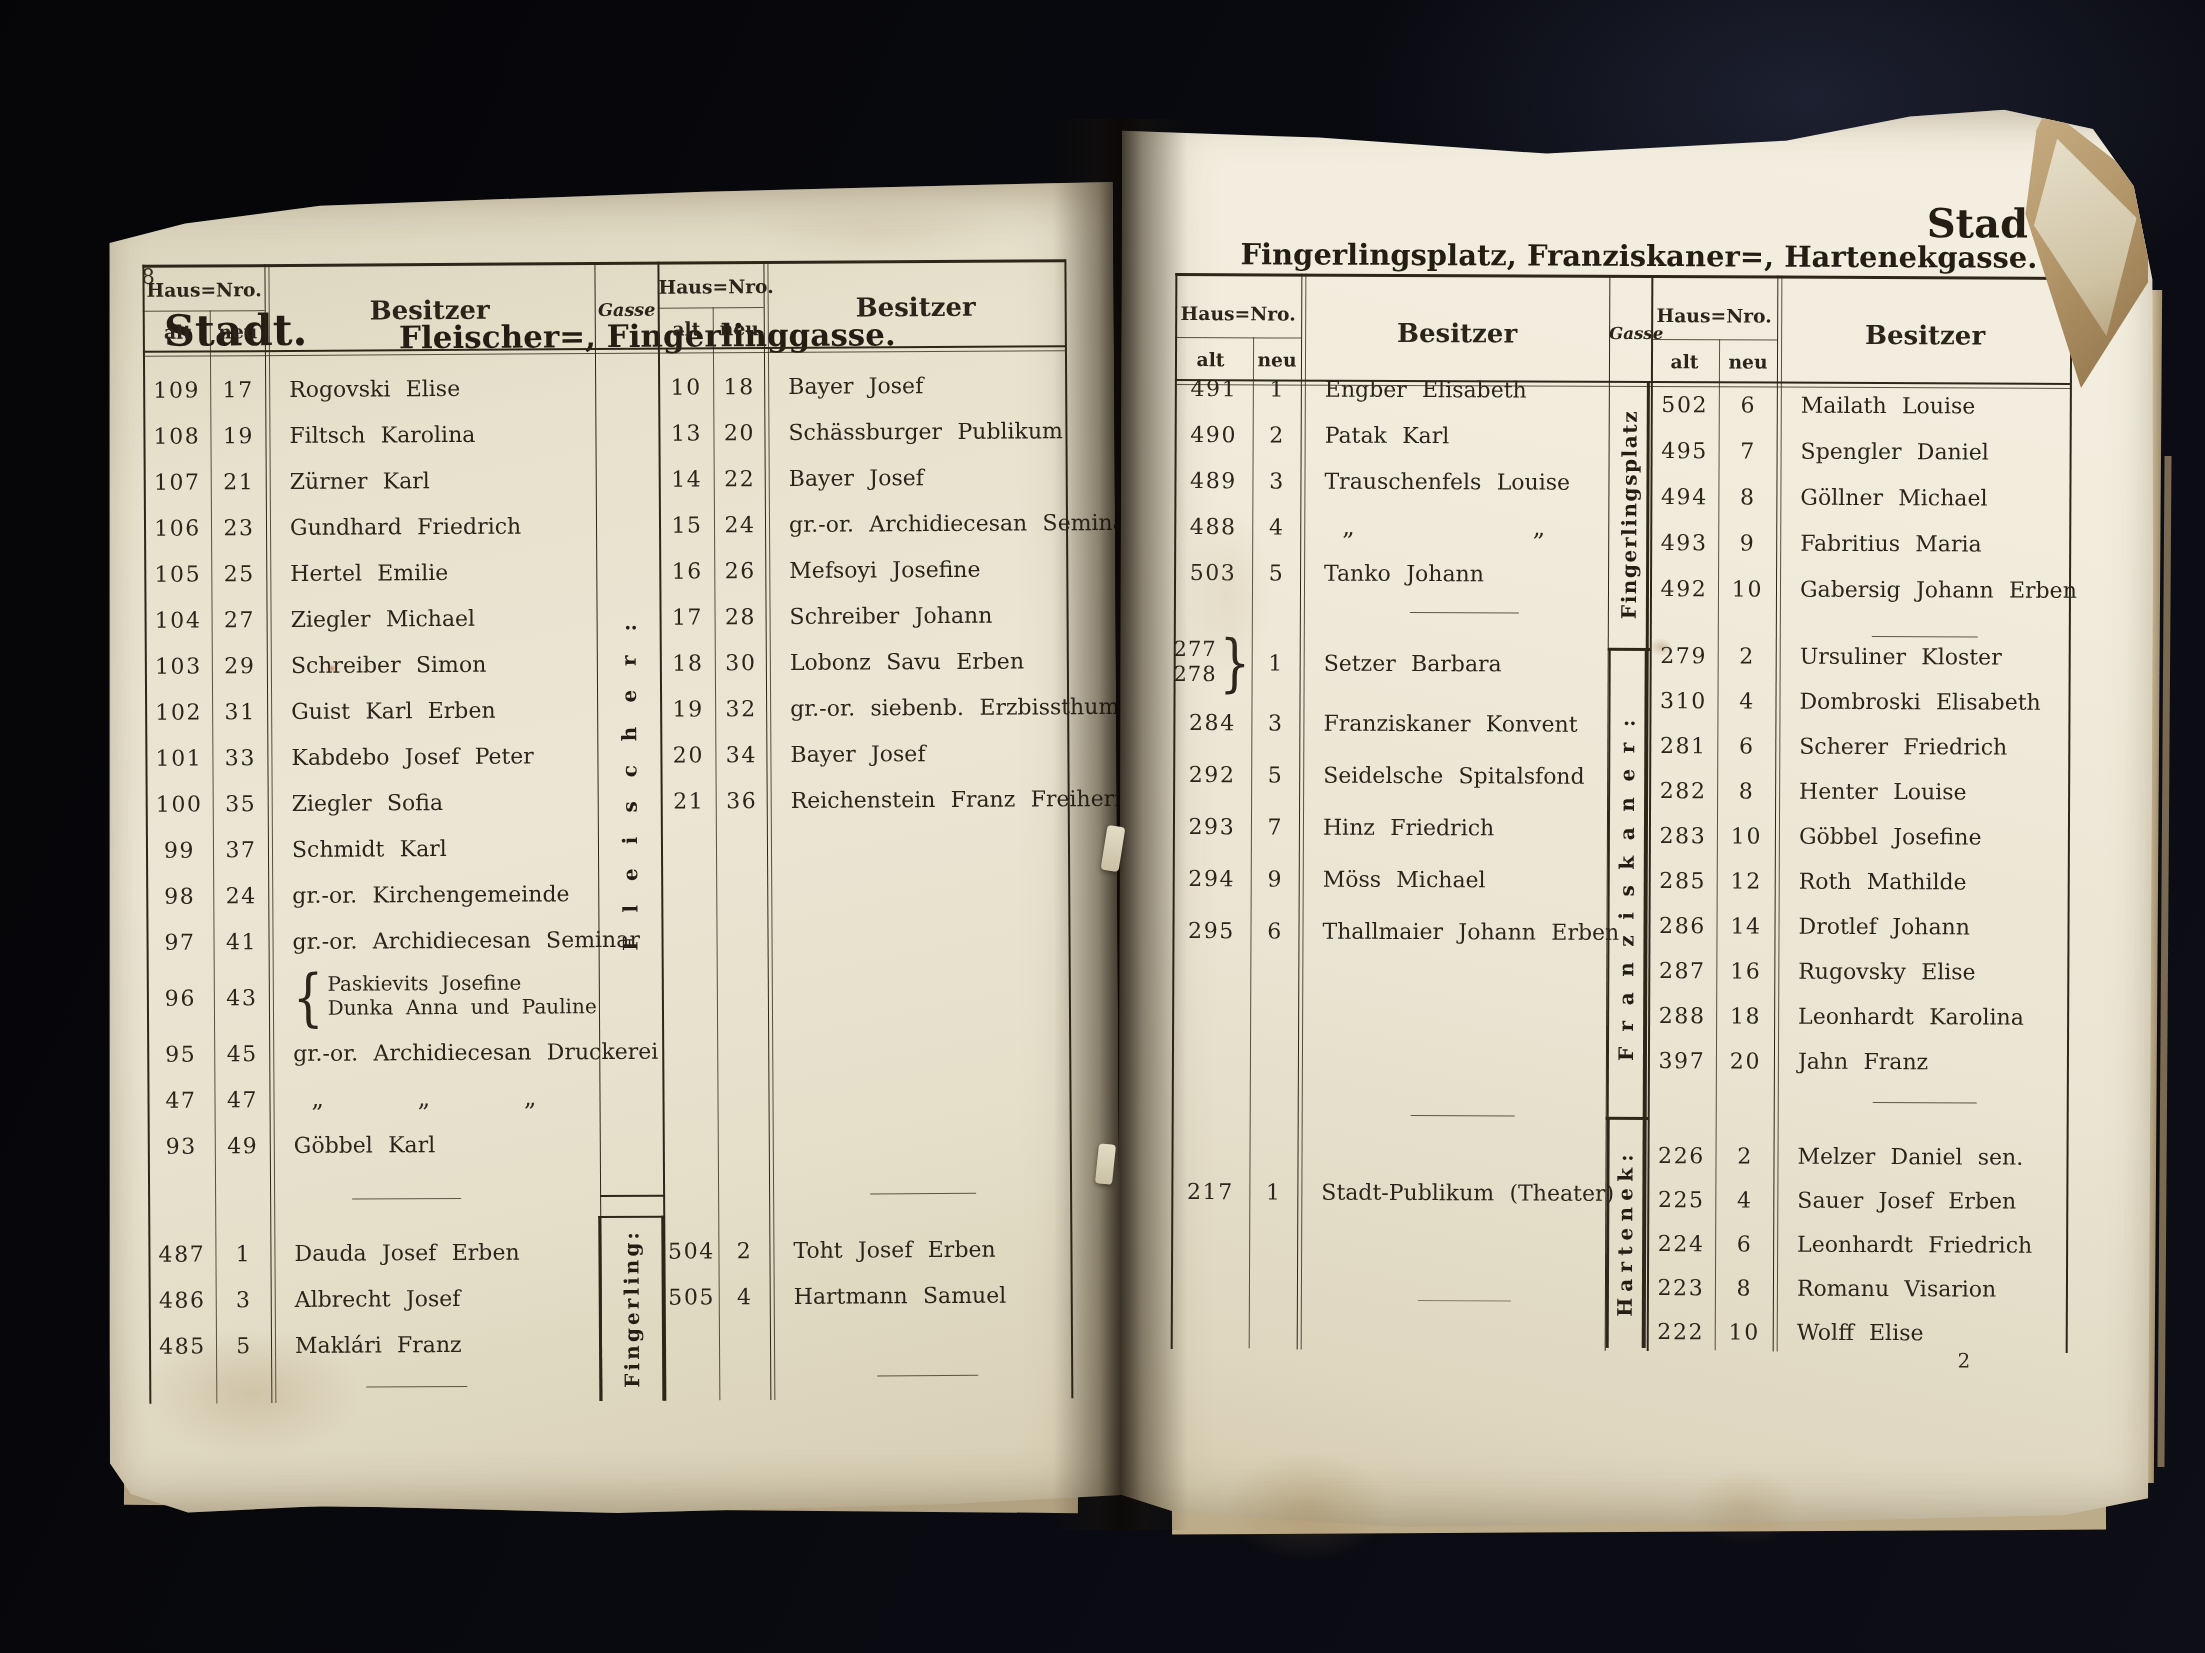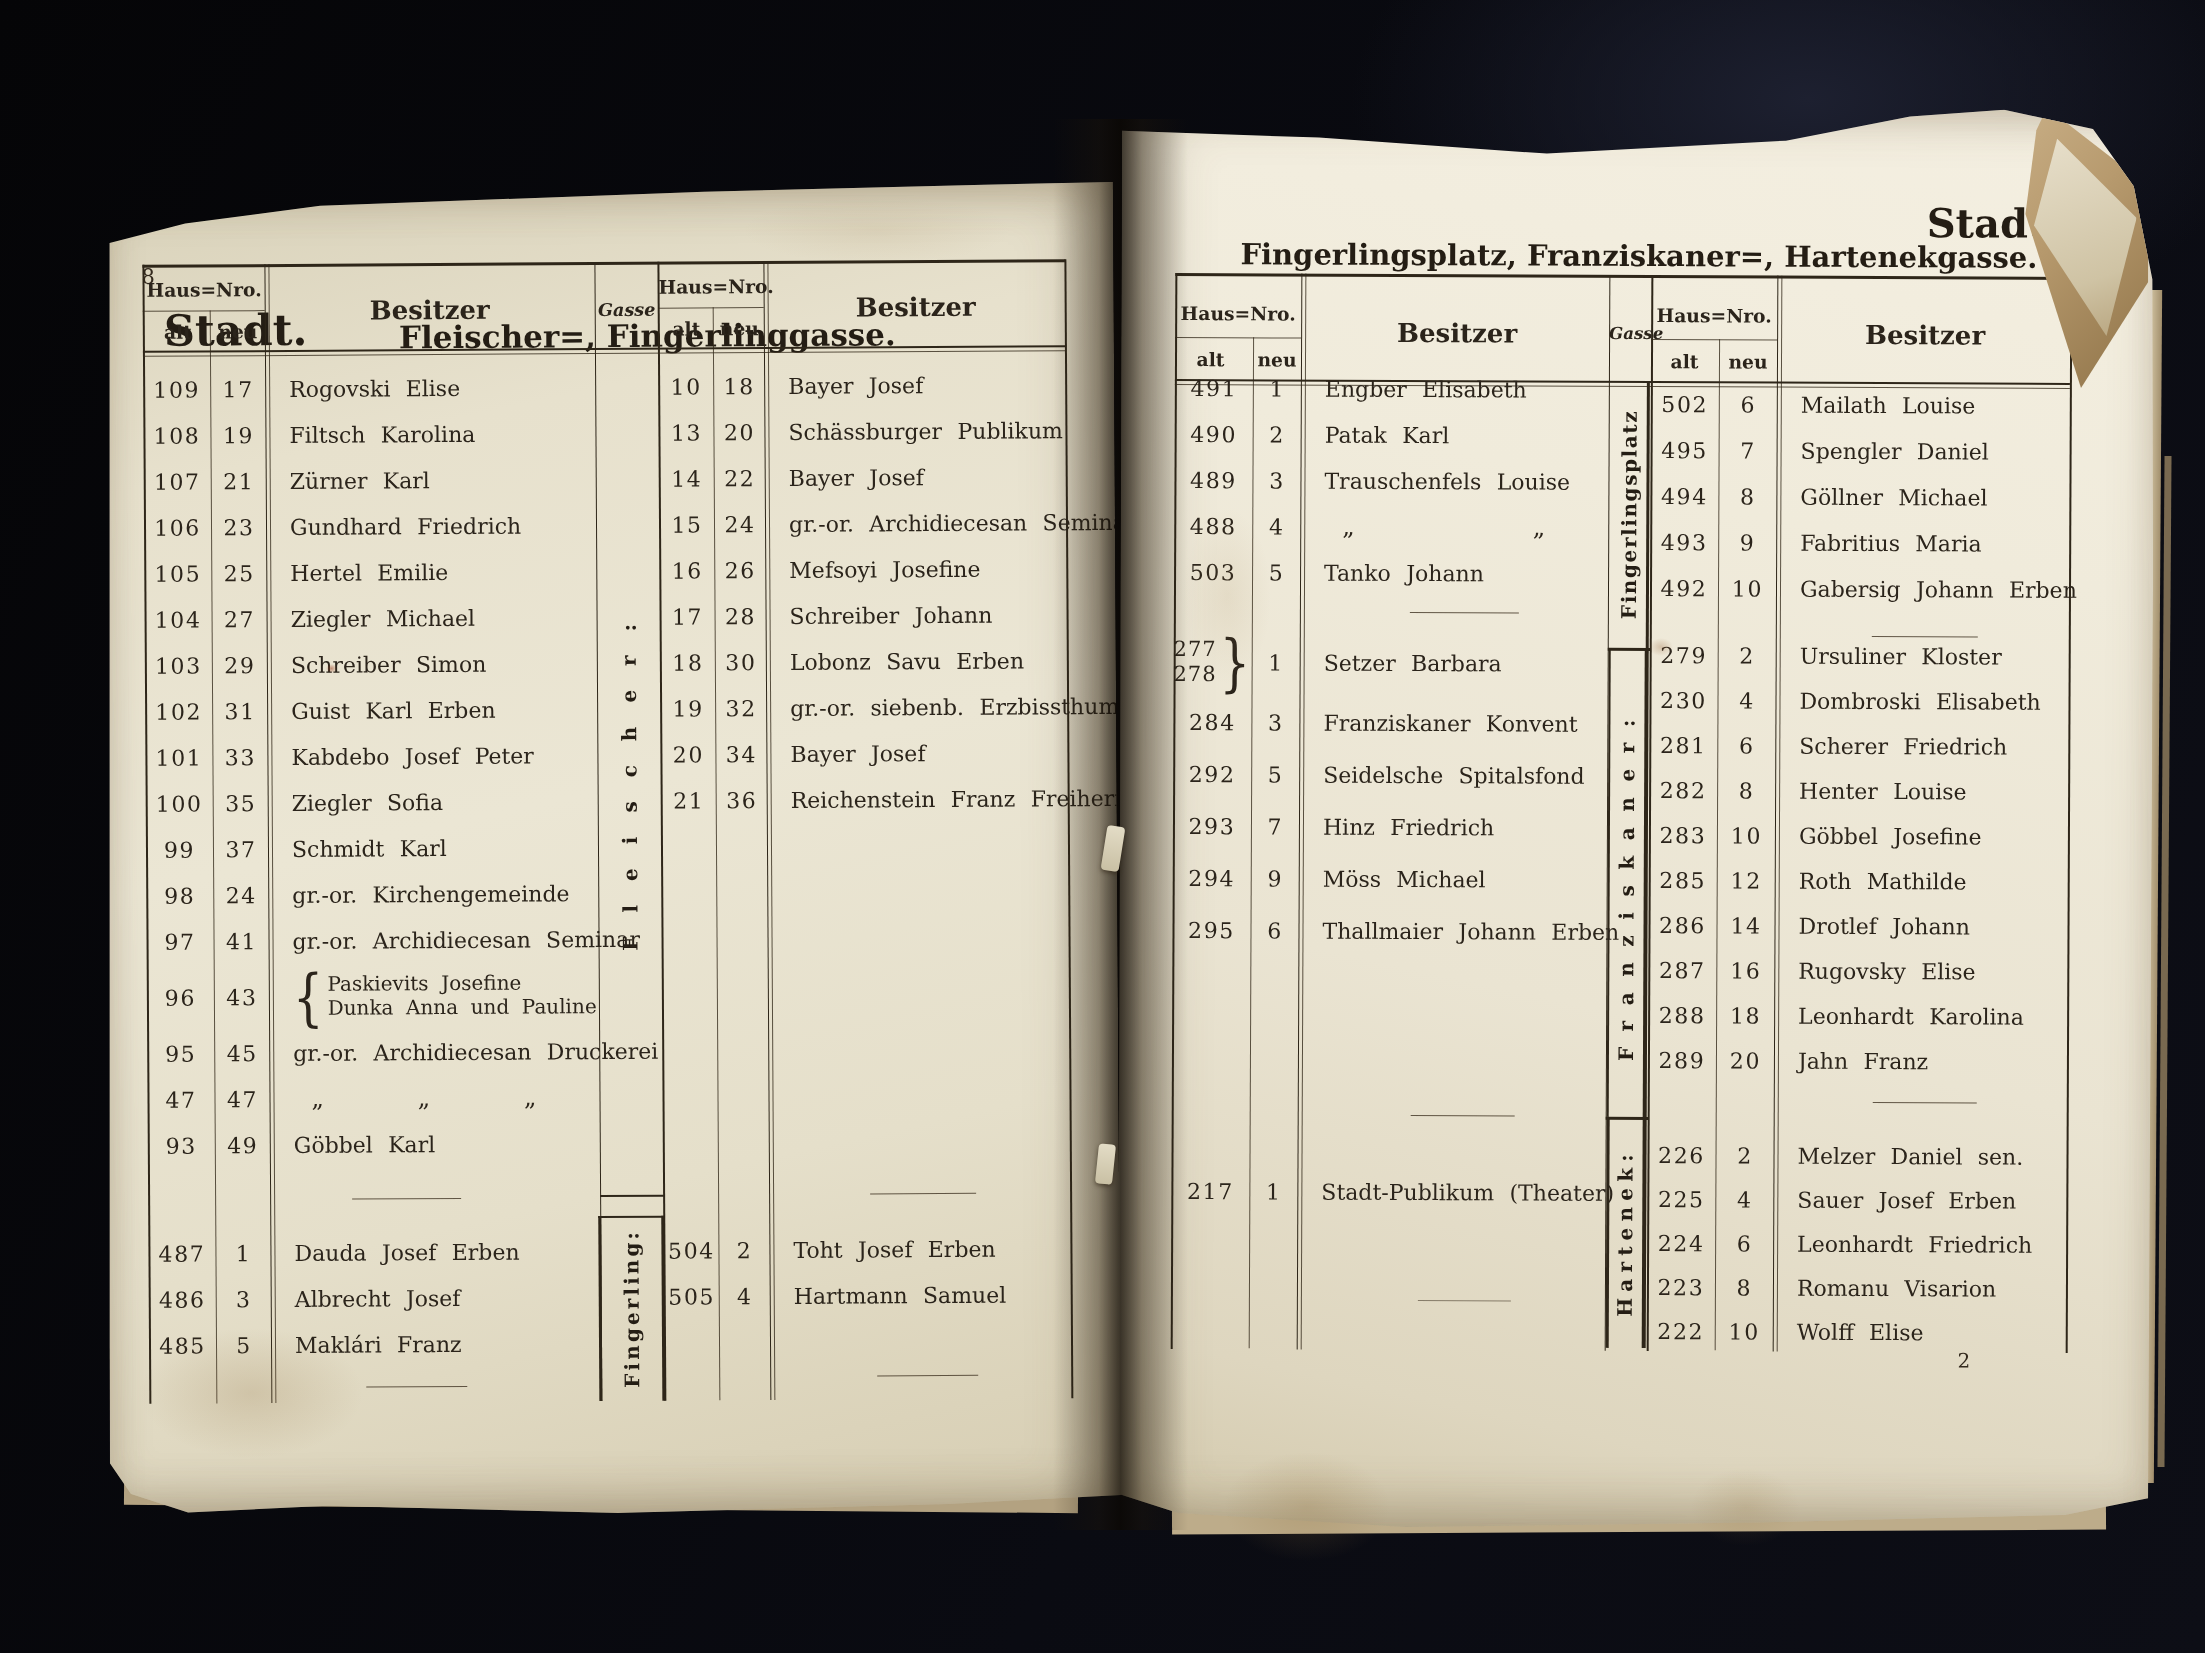--- a/index.html
+++ b/index.html
@@ -436,21 +436,21 @@
             <div class="c name">Gabersig Johann Erben</div>
           </div>
         </div>
       <div class="sect" id="rp-r2" style="left:530px;top:527px;width:419px;">
           <div class="row" style="grid-template-columns: 68px 59px 292px; height: 45px;">
             <div class="c num">279</div>
             <div class="c num">2</div>
             <div class="c name">Ursuliner Kloster</div>
           </div>
           <div class="row" style="grid-template-columns: 68px 59px 292px; height: 45px;">
-            <div class="c num">230</div>
+            <div class="c num">310</div>
             <div class="c num">4</div>
             <div class="c name">Dombroski Elisabeth</div>
           </div>
           <div class="row" style="grid-template-columns: 68px 59px 292px; height: 45px;">
             <div class="c num">281</div>
             <div class="c num">6</div>
             <div class="c name">Scherer Friedrich</div>
           </div>
           <div class="row" style="grid-template-columns: 68px 59px 292px; height: 45px;">
             <div class="c num">282</div>
@@ -476,21 +476,21 @@
             <div class="c num">287</div>
             <div class="c num">16</div>
             <div class="c name">Rugovsky Elise</div>
           </div>
           <div class="row" style="grid-template-columns: 68px 59px 292px; height: 45px;">
             <div class="c num">288</div>
             <div class="c num">18</div>
             <div class="c name">Leonhardt Karolina</div>
           </div>
           <div class="row" style="grid-template-columns: 68px 59px 292px; height: 45px;">
-            <div class="c num">289</div>
+            <div class="c num">397</div>
             <div class="c num">20</div>
             <div class="c name">Jahn Franz</div>
           </div>
         </div>
       <div class="sect" id="rp-r3" style="left:530px;top:1027px;width:419px;">
           <div class="row" style="grid-template-columns: 68px 59px 292px; height: 44px;">
             <div class="c num">226</div>
             <div class="c num">2</div>
             <div class="c name">Melzer Daniel sen.</div>
           </div>

